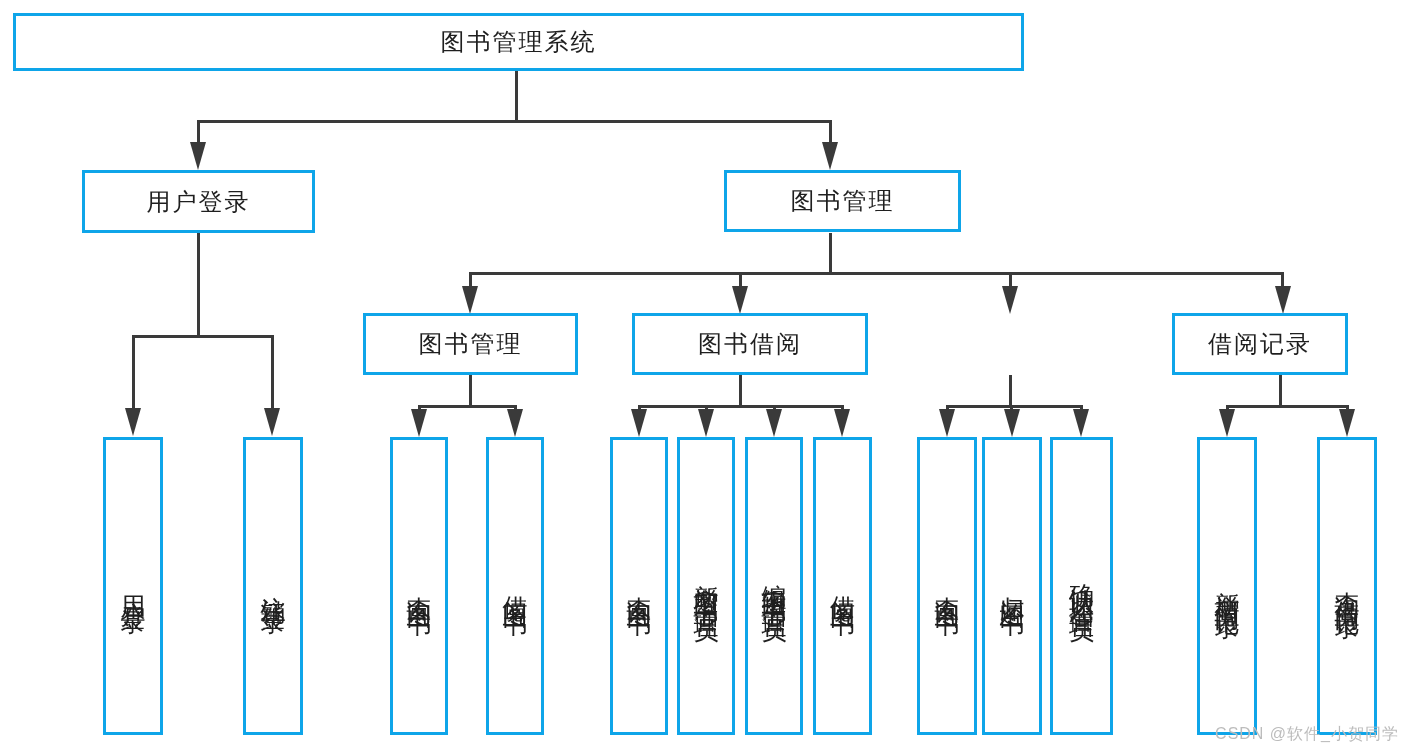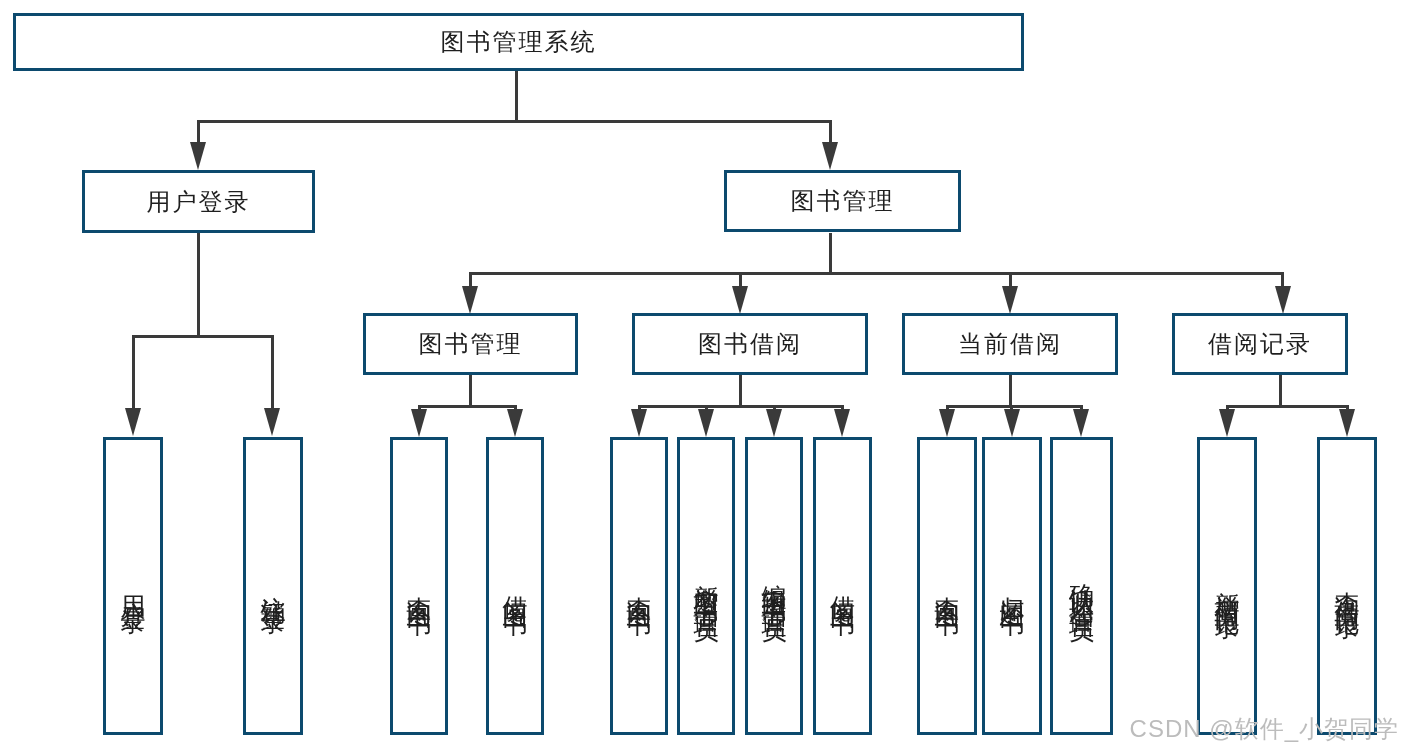--- a/index.html
+++ b/index.html
@@ -3,38 +3,38 @@
 <meta charset="utf-8">
 <title>图书管理系统</title>
 <style>
   html,body { margin:0; padding:0; background:#ffffff; }
   #stage {
     position:relative; width:1405px; height:747px; background:#ffffff;
     font-family:"Liberation Sans","DejaVu Sans",sans-serif; overflow:hidden;
   }
   .box {
     position:absolute; box-sizing:border-box; background:#ffffff;
-    border:3px solid #0c4a6e; display:flex; align-items:center; justify-content:center;
+    border:3px solid #0ea5e9; display:flex; align-items:center; justify-content:center;
     z-index:2;
   }
   .box .lbl { font-size:24px; letter-spacing:2px; color:#1f1f1f; white-space:nowrap; }
   .vbox .lbl {
     writing-mode:vertical-rl; text-orientation:mixed;
     font-size:25px; letter-spacing:5px; line-height:1; white-space:normal;
   }
   .v { position:absolute; width:3px; background:#3a3a3a; z-index:1; }
   .h { position:absolute; height:3px; background:#3a3a3a; z-index:1; }
   .ah {
     position:absolute; width:0; height:0; z-index:1;
     border-left:8px solid transparent; border-right:8px solid transparent;
     border-top:28px solid #3a3a3a;
   }
   .watermark {
     position:absolute; right:6px; bottom:2px; z-index:6;
-    font-size:24px; letter-spacing:1px; color:#bcbcbc; white-space:nowrap;
+    font-size:16px; letter-spacing:1px; color:#bcbcbc; white-space:nowrap;
   }
 </style>
 </head>
 <body>
 
 <div id="stage">
 
   <div class="box" style="left:13px;top:13px;width:1011px;height:58px">
     <span class="lbl">图书管理系统</span>
   </div>
@@ -44,23 +44,20 @@
   </div>
   <div class="box" style="left:724px;top:170px;width:237px;height:62px">
     <span class="lbl">图书管理</span>
   </div>
 
   <div class="box" style="left:363px;top:313px;width:215px;height:62px">
     <span class="lbl">图书管理</span>
   </div>
   <div class="box" style="left:632px;top:313px;width:236px;height:62px">
     <span class="lbl">图书借阅</span>
-  </div>
-  <div class="box" style="left:902px;top:313px;width:216px;height:62px">
-    <span class="lbl">当前借阅</span>
   </div>
   <div class="box" style="left:1172px;top:313px;width:176px;height:62px">
     <span class="lbl">借阅记录</span>
   </div>
 
   <div class="box vbox" style="left:103px;top:437px;width:60px;height:298px">
     <span class="lbl">用户登录</span>
   </div>
   <div class="box vbox" style="left:243px;top:437px;width:60px;height:298px">
     <span class="lbl">注销登录</span>

